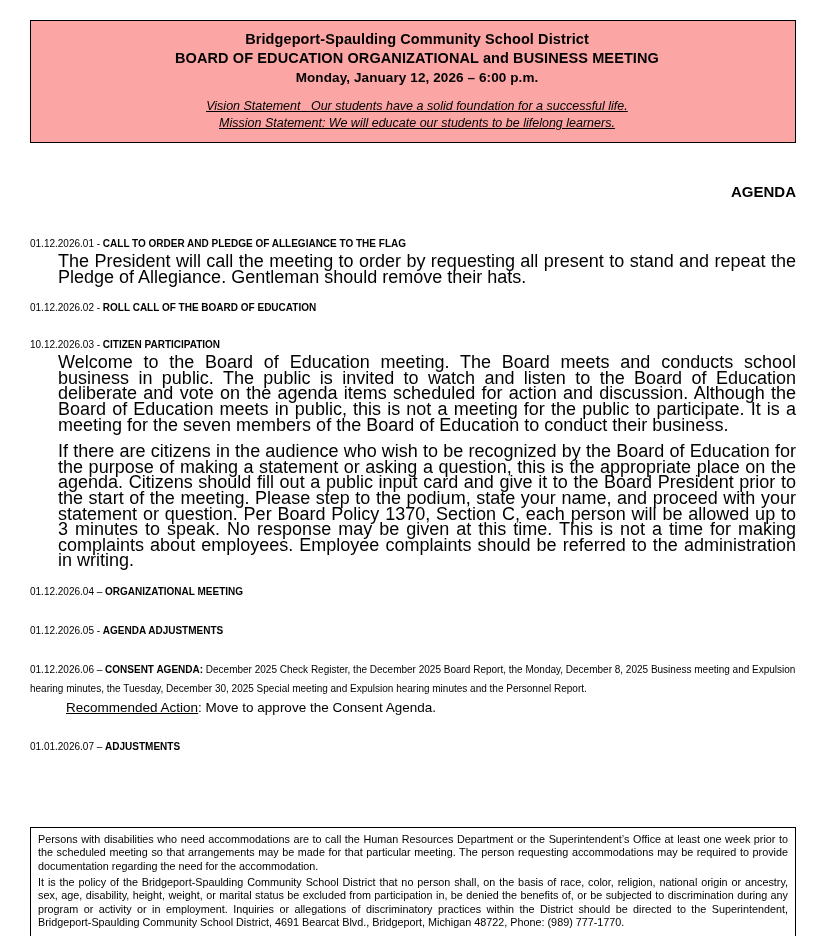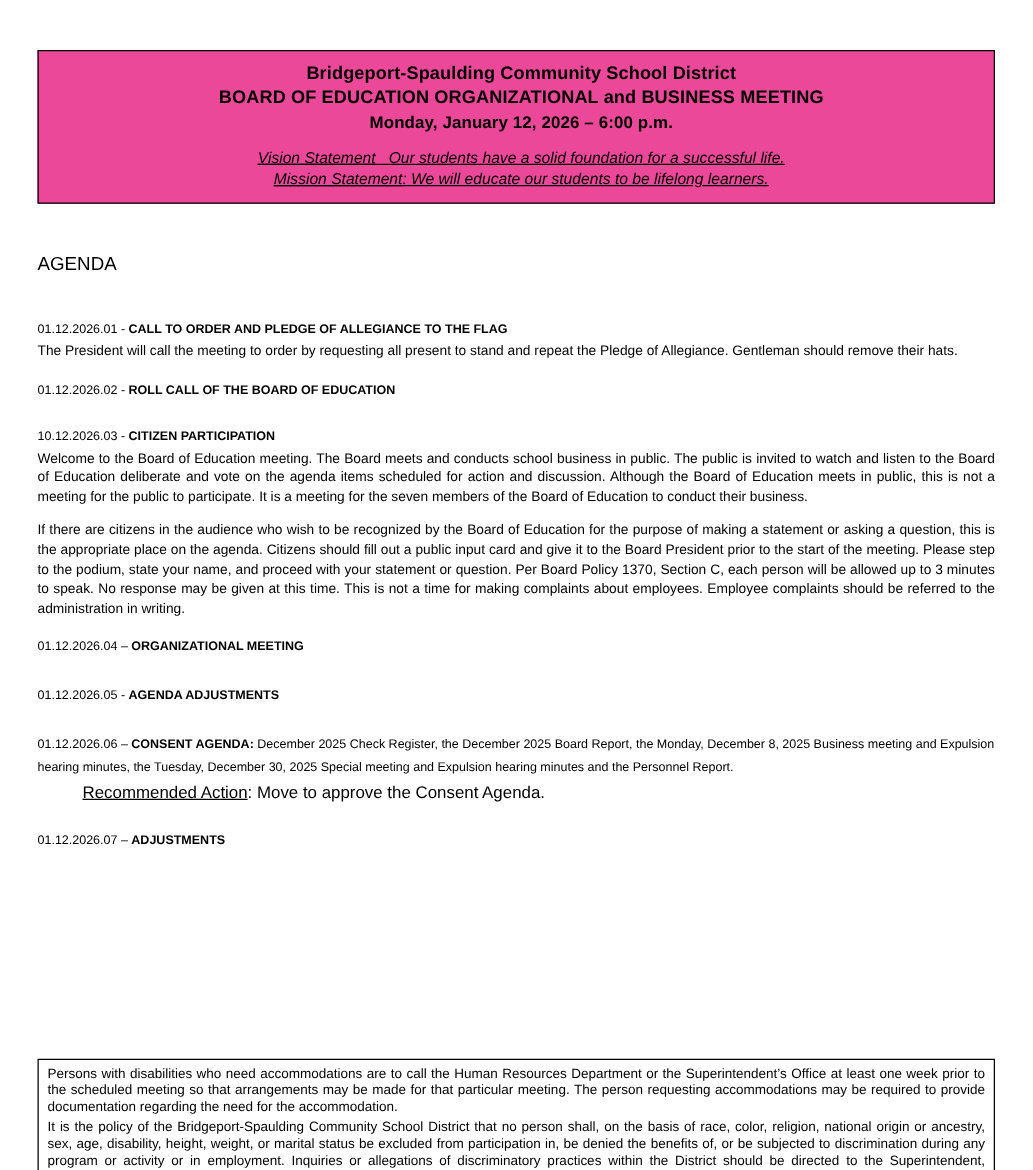--- a/index.html
+++ b/index.html
@@ -18,22 +18,22 @@
   .page {
     position: relative;
     width: 826px;
     height: 936px;
     box-sizing: border-box;
     padding: 0 30px;
   }
 
   
   .header-box {
-    margin-top: 40px;
-    background: #ec4899;
+    margin-top: 20px;
+    background: #fca5a5;
     border: 1px solid #000000;
     padding: 9px 10px 10px 18px;
     text-align: center;
   }
   .header-line {
     font-weight: bold;
     font-size: 14.5px;
     line-height: 19px;
     letter-spacing: 0.1px;
   }
@@ -48,22 +48,22 @@
     font-size: 12.5px;
     line-height: 17px;
     text-decoration: underline;
   }
   .statement u {
     text-decoration: underline;
   }
 
   
   .agenda-title {
-    text-align: left;
-    font-weight: normal;
+    text-align: right;
+    font-weight: bold;
     font-size: 15px;
     margin-top: 40px;
   }
 
   
   .items {
     margin-top: 34px;
   }
   .item {
     margin-bottom: 13px;
@@ -75,24 +75,25 @@
   .item-num {
     font-weight: normal;
   }
   .item-title {
     font-weight: bold;
   }
   .item-inline {
     font-weight: normal;
   }
   .item-body {
-    font-size: 11px;
+    font-size: 18px;
     line-height: 15.6px;
     text-align: justify;
     margin-top: 1px;
+    margin-left: 28px;
   }
   .item-body p {
     margin: 0 0 11px 0;
   }
   .item-body p:last-child {
     margin-bottom: 0;
   }
   .rec-action {
     font-size: 13.5px;
     line-height: 19px;
@@ -190,21 +191,21 @@
       <div class="item-head">
         <span class="item-num">01.12.2026.06 – </span><span class="item-title">CONSENT AGENDA:</span><span class="item-inline">  December 2025 Check Register, the December 2025 Board Report, the Monday, December 8, 2025 Business meeting and Expulsion hearing minutes, the Tuesday, December 30, 2025 Special meeting and Expulsion hearing minutes and the Personnel Report.</span>
       </div>
       <div class="rec-action">
         <u>Recommended Action</u><span>:  Move to approve the Consent Agenda.</span>
       </div>
     </div>
 
     <div class="item">
       <div class="item-head">
-        <span class="item-num">01.12.2026.07 – </span><span class="item-title">ADJUSTMENTS</span>
+        <span class="item-num">01.01.2026.07 – </span><span class="item-title">ADJUSTMENTS</span>
       </div>
     </div>
 
   </div>
 
   <div class="notice">
     <p>Persons with disabilities who need accommodations are to call the Human Resources Department or the Superintendent’s Office at least one week prior to the scheduled meeting so that arrangements may be made for that particular meeting.  The person requesting accommodations may be required to provide documentation regarding the need for the accommodation.</p>
     <p>It is the policy of the Bridgeport-Spaulding Community School District that no person shall, on the basis of race, color, religion, national origin or ancestry, sex, age, disability, height, weight, or marital status be excluded from participation in, be denied the benefits of, or be subjected to discrimination during any program or activity or in employment. Inquiries or allegations of discriminatory practices within the District should be directed to the Superintendent, Bridgeport-Spaulding Community School District, 4691 Bearcat Blvd., Bridgeport, Michigan 48722, Phone:  (989) 777-1770.</p>
   </div>
 

